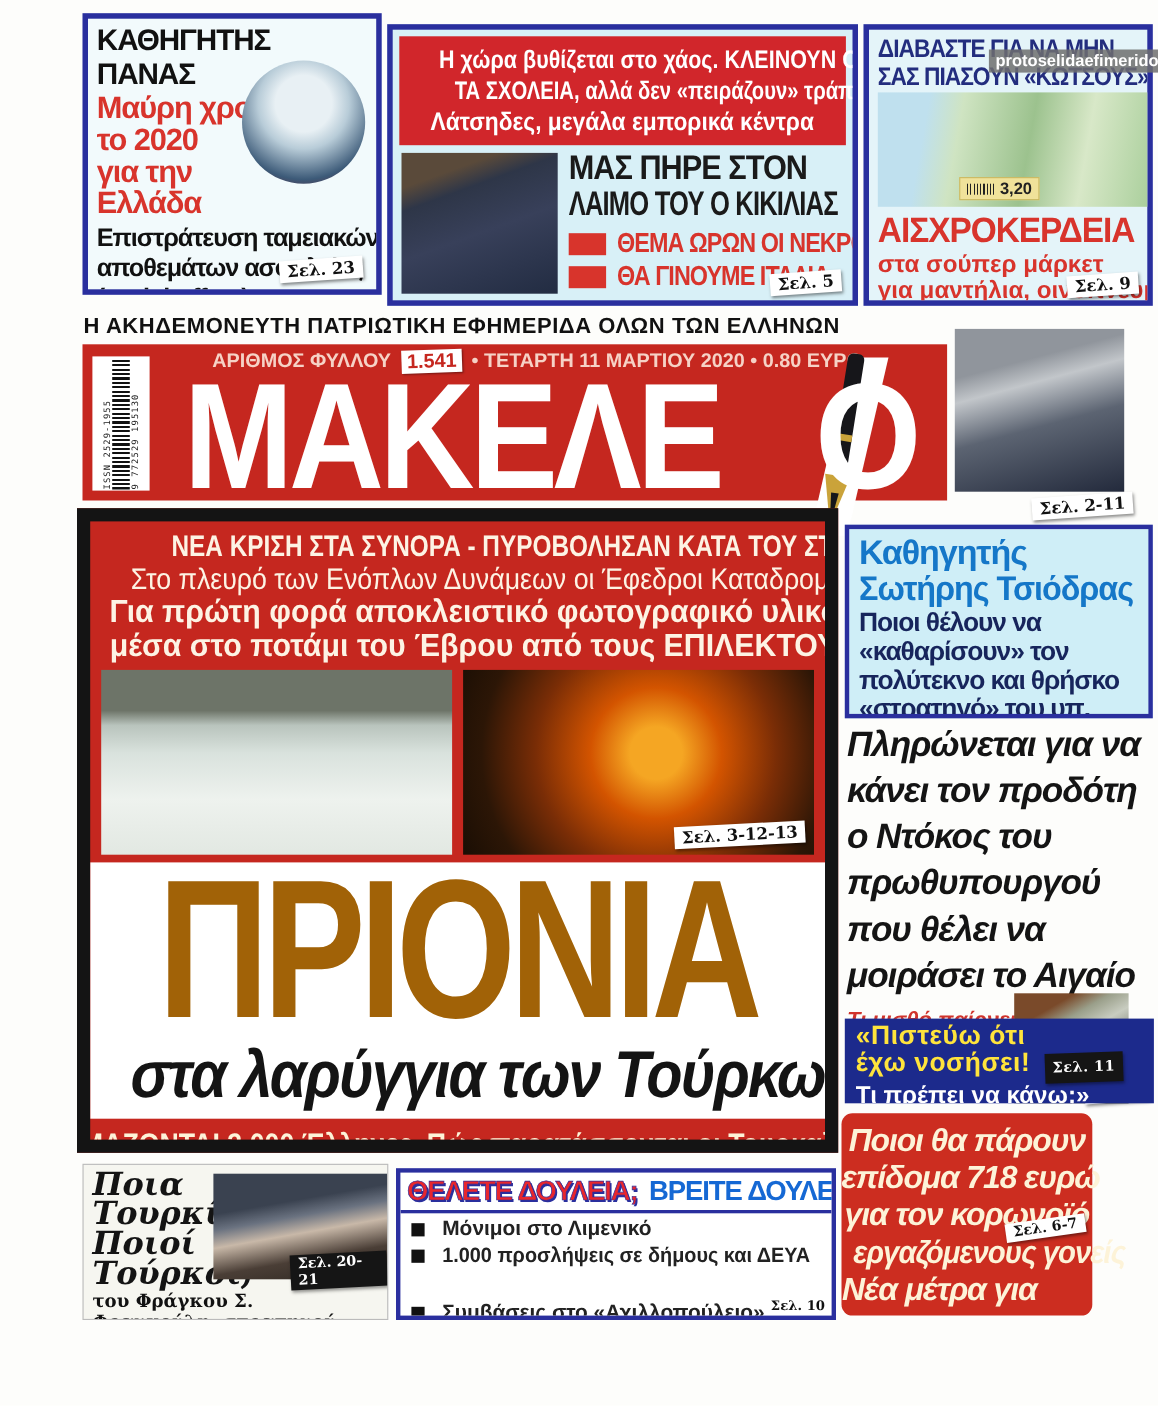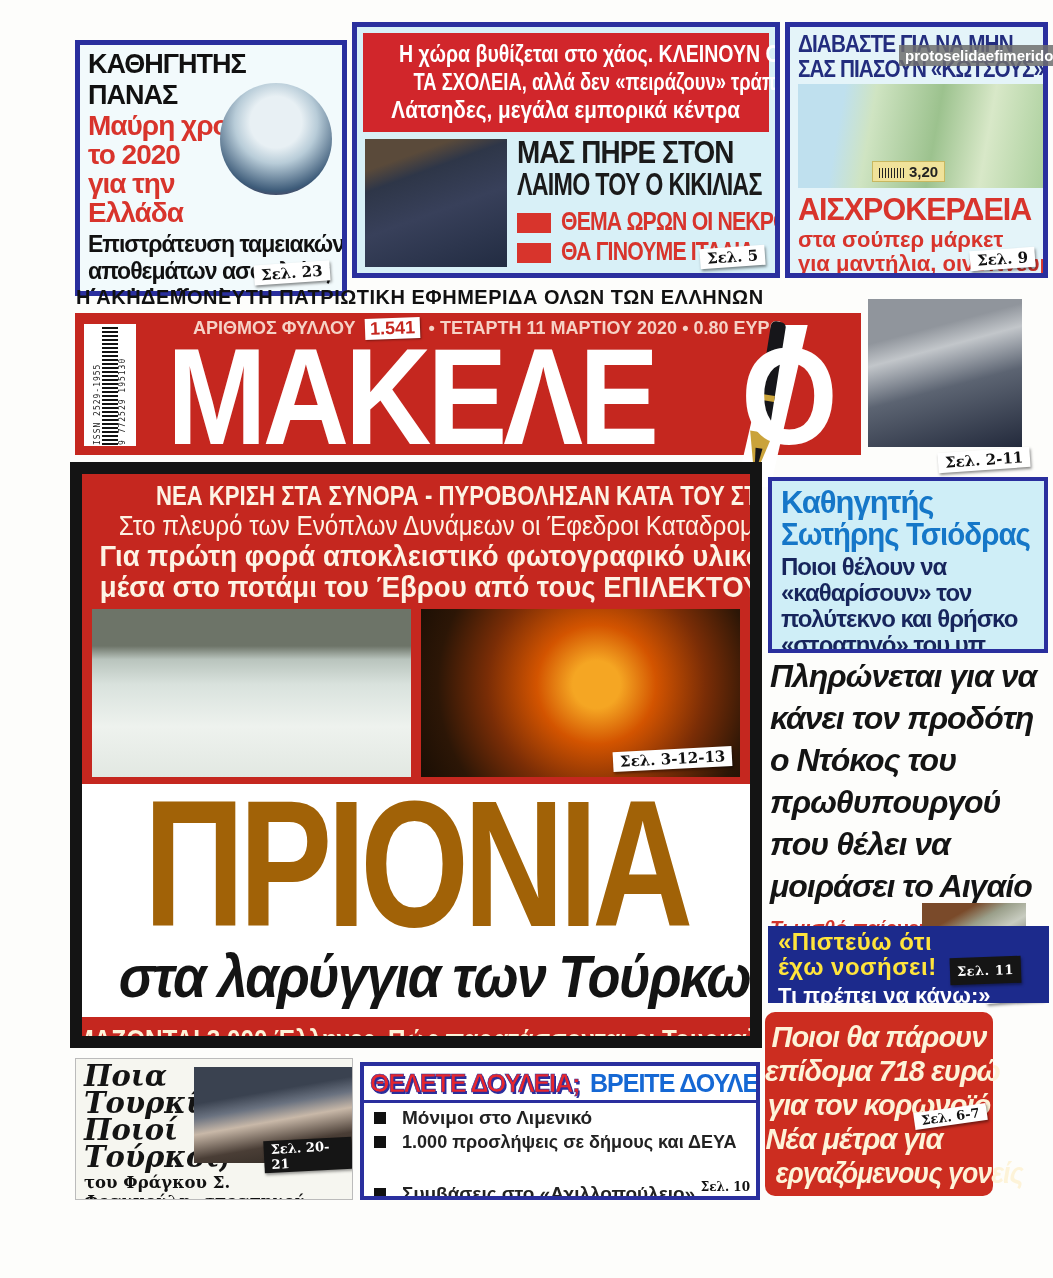--- a/index.html
+++ b/index.html
@@ -20,21 +20,21 @@
           transform:rotate(-3deg);box-shadow:1px 2px 3px rgba(0,0,0,.4);}
   .redsq{display:inline-block;width:34px;height:20px;background:#d8342c;margin-right:10px;vertical-align:middle;}
   .blksq{display:inline-block;width:12px;height:12px;background:#111;margin:0 16px 0 10px;flex:0 0 12px;}
   .photo{box-sizing:border-box;}
 </style>
 </head>
 <body>
 
 <div id="page">
 
-  <div class="abs bluebox" style="left:75px;top:40px;width:272px;height:256px;background:#f2fafc;padding:4px 8px;overflow:hidden;">
+  <div class="abs bluebox" style="left:75px;top:12px;width:272px;height:256px;background:#f2fafc;padding:4px 8px;overflow:hidden;">
     <div style="font-size:27px;font-weight:900;letter-spacing:-1px;">ΚΑΘΗΓΗΤΗΣ ΠΑΝΑΣ</div>
     <div class="abs photo" style="right:10px;top:38px;width:112px;height:112px;border-radius:50%;background:radial-gradient(circle at 50% 35%,#e8f0f4 0 28%,#b8ccd8 45%,#3c5a78 75%,#6b1020 100%);"></div>
     <div style="color:#d8342c;font-weight:900;font-size:28px;line-height:29px;letter-spacing:-1px;width:140px;">
       <div class="nw">Μαύρη χρονιά</div>
       <div class="nw">το 2020</div>
       <div class="nw">για την</div>
       <div class="nw">Ελλάδα</div>
     </div>
     <div style="font-weight:900;font-size:23px;line-height:27px;margin-top:4px;letter-spacing:-1px;">
       <div class="nw">Επιστράτευση ταμειακών</div>
@@ -177,22 +177,22 @@
       <span class="plabel-dark" style="font-size:13px;margin-left:6px;transform:rotate(-2deg);">Σελ. 11</span>
     </div>
     <div style="color:#fff;font-weight:bold;font-size:22px;line-height:24px;">Τι πρέπει να κάνω;»</div>
   </div>
 
   <div class="abs" style="left:765px;top:1012px;width:228px;height:184px;background:#cc2d20;border-radius:10px;text-align:center;padding-top:8px;box-sizing:border-box;overflow:visible;">
     <div style="color:#fdf3d8;font-style:italic;font-weight:900;font-size:29px;line-height:34px;letter-spacing:-1px;">
       <div><span class="fit nw">Ποιοι θα πάρουν</span></div>
       <div><span class="fit nw">επίδομα 718 ευρώ</span></div>
       <div><span class="fit nw">για τον κορωνοϊό</span></div>
+      <div><span class="fit sx92 nw" style="transform:scaleX(.92);">εργαζόμενους γονείς</span></div>
       <div><span class="fit nw" style="margin-right:50px;">Νέα μέτρα για</span></div>
-      <div><span class="fit sx92 nw" style="transform:scaleX(.92);">εργαζόμενους γονείς</span></div>
     </div>
     <span class="abs plabel" style="right:6px;top:96px;font-size:13px;transform:rotate(-8deg);">Σελ. 6-7</span>
   </div>
 
   <div class="abs" style="left:75px;top:1058px;width:278px;height:142px;background:#f6f6f0;border:1px solid #bbb;box-sizing:border-box;padding:4px 8px;font-family:'DejaVu Serif','Liberation Serif',serif;overflow:hidden;">
     <div class="abs photo" style="left:118px;top:8px;width:158px;height:96px;background:linear-gradient(170deg,#3a4250 0 30%,#6a7280 42%,#c8b8a8 55%,#4a3e36 75%,#2c2620 100%);"></div>
     <span class="abs plabel-dark" style="left:188px;top:80px;font-size:13px;">Σελ. 20-21</span>
     <div style="font-style:italic;font-weight:bold;font-size:29px;line-height:27px;color:#141414;">
       <span class="nw">Ποια</span><br>
       <span class="nw">Τουρκία;</span><br>

